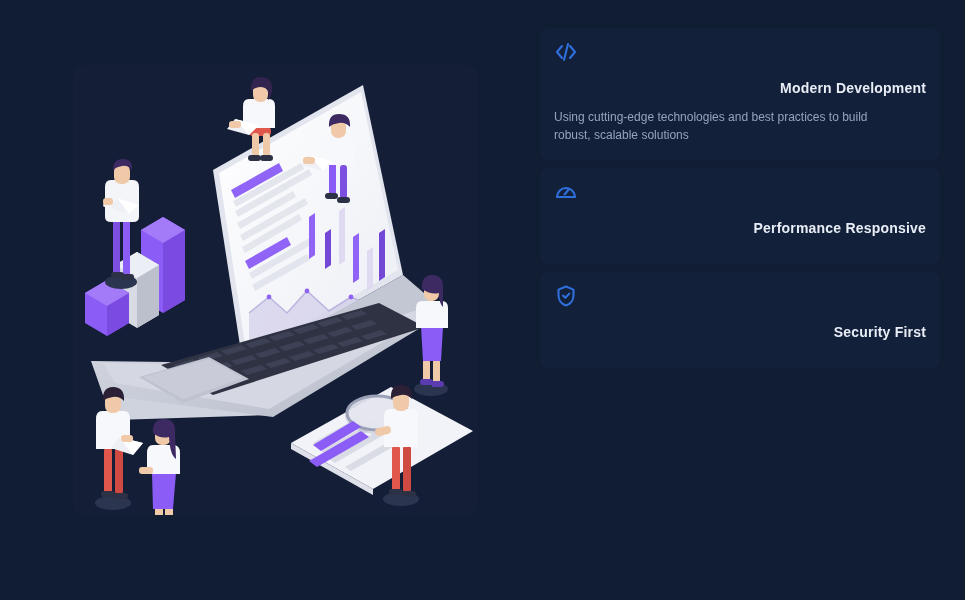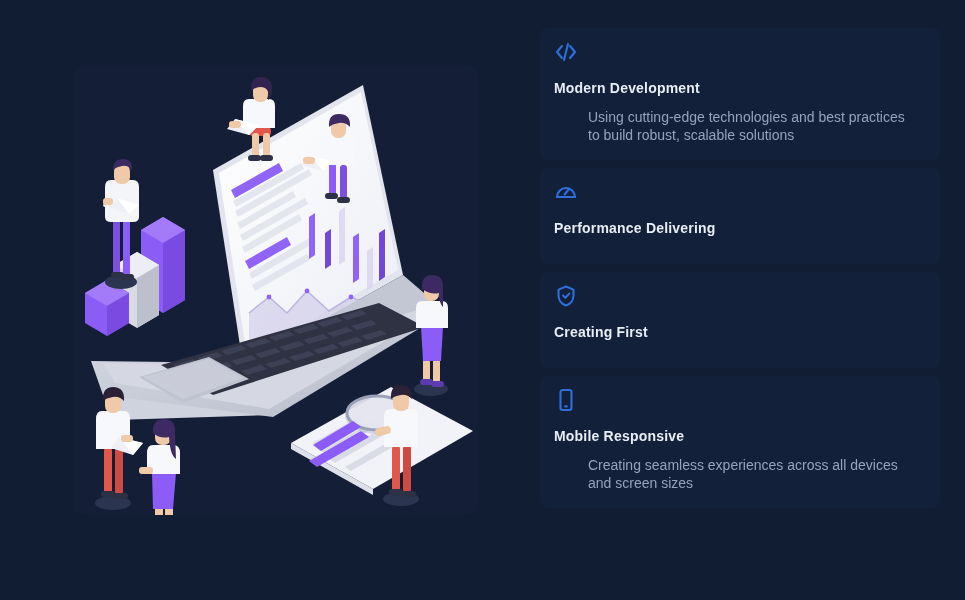--- a/index.html
+++ b/index.html
@@ -52,27 +52,27 @@
     display:block;
     margin-bottom:16px;
   }
   .f-icon svg { display:block; width:24px; height:24px; }
   .f-title {
     font-size:14px;
     font-weight:600;
     color:#e8edf6;
     letter-spacing:.2px;
     margin-bottom:12px;
+    text-align:right;
   }
   .f-desc {
-    font-size:14px;
+    font-size:12px;
     line-height:18px;
     color:#96a3bb;
     max-width:330px;
-    margin-left:34px;
   }
 </style>
 </head>
 <body>
 
 <div class="page">
 
   <div class="illus-card">
     <div class="illus-stage">
       <svg class="illus-svg" width="405" height="450" viewBox="0 0 405 450">
@@ -301,38 +301,28 @@
 
     <div class="feature">
       <span class="f-icon">
         <svg viewBox="0 0 24 24" fill="none" stroke="currentColor" stroke-width="2.1" stroke-linecap="round" stroke-linejoin="round">
           <path d="M3 17a9 9 0 0 1 18 0"></path>
           <path d="M3 17h18"></path>
           <line x1="15" y1="9" x2="11" y2="14"></line>
           <circle cx="10.6" cy="14.4" r="1.1" fill="currentColor" stroke="none"></circle>
         </svg>
       </span>
-      <div class="f-title">Performance Delivering</div>
+      <div class="f-title">Performance Responsive</div>
     </div>
 
     <div class="feature">
       <span class="f-icon">
         <svg viewBox="0 0 24 24" fill="none" stroke="currentColor" stroke-width="2.1" stroke-linecap="round" stroke-linejoin="round">
           <path d="M12 2.5 4.5 5.6v6c0 4.6 3.2 8.6 7.5 9.9 4.3-1.3 7.5-5.3 7.5-9.9v-6z"></path>
           <polyline points="9 11.5 11.3 13.8 15.3 9.6"></polyline>
         </svg>
       </span>
-      <div class="f-title">Creating First</div>
+      <div class="f-title">Security First</div>
     </div>
 
-    <div class="feature">
-      <span class="f-icon">
-        <svg viewBox="0 0 24 24" fill="none" stroke="currentColor" stroke-width="2.1" stroke-linecap="round" stroke-linejoin="round">
-          <rect x="6.5" y="2" width="11" height="20" rx="2.2"></rect>
-          <line x1="11.2" y1="18.4" x2="12.8" y2="18.4"></line>
-        </svg>
-      </span>
-      <div class="f-title">Mobile Responsive</div>
-      <div class="f-desc">Creating seamless experiences across all devices and screen sizes</div>
-    </div>
 
   </div>
 </div>
 
 </body></html>

